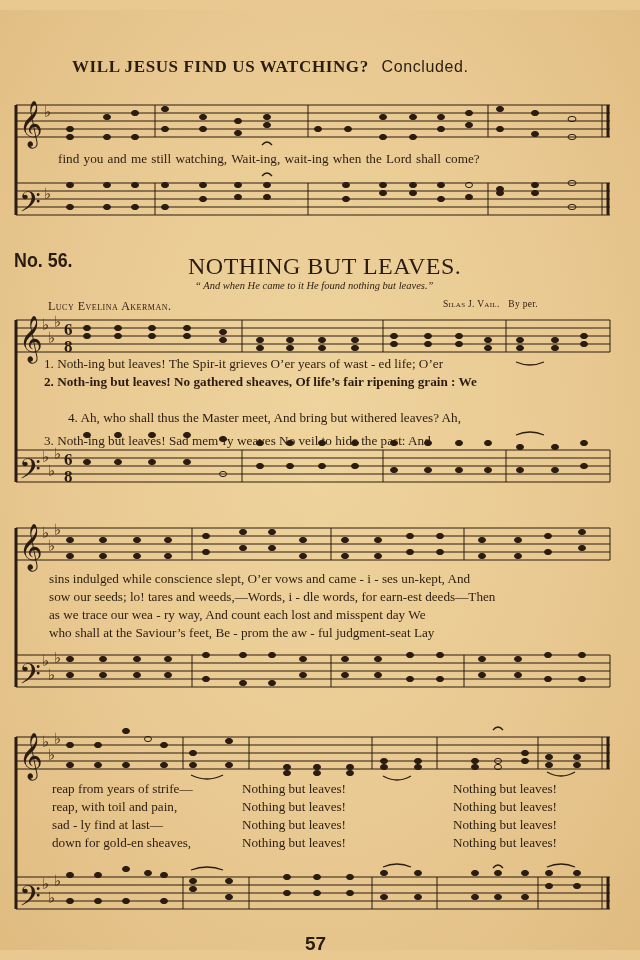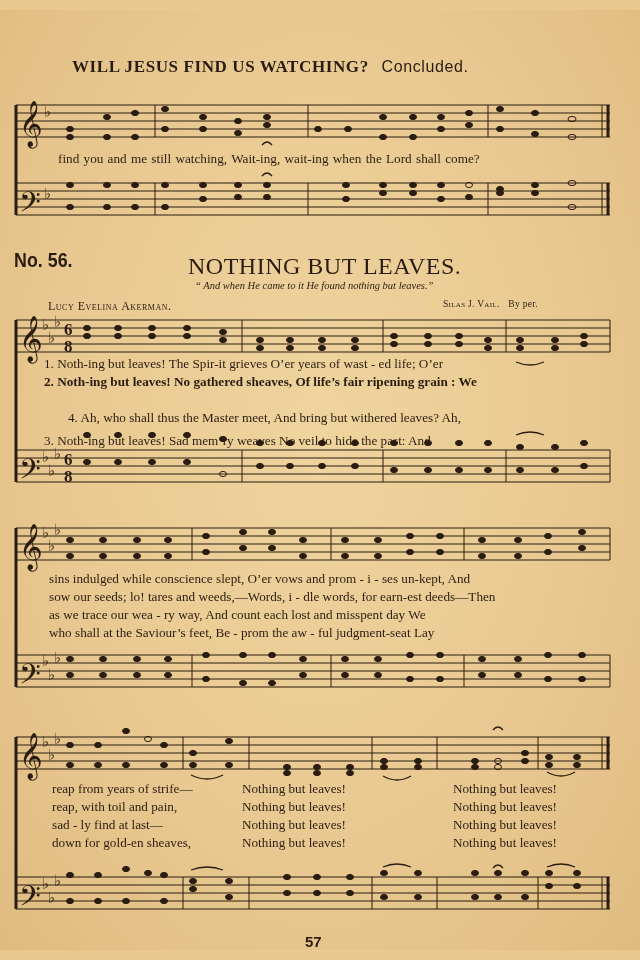--- a/index.html
+++ b/index.html
@@ -8,21 +8,21 @@
   .page{position:absolute;left:0;top:10px;width:640px;height:940px;
         background:radial-gradient(ellipse at 50% 45%,#efd49e 0%,#e8c890 60%,#dfbb80 100%);}
   .abs{position:absolute;white-space:nowrap;}
   .title-top{left:72px;top:47px;font-size:17px;letter-spacing:0.6px;font-weight:bold;}
   .title-top .concl{font-weight:normal;font-family:"Liberation Sans","DejaVu Sans",sans-serif;margin-left:8px;font-size:16px;}
   .hymn-no{left:14px;top:238px;font-size:21px;font-weight:bold;font-family:"Liberation Sans","DejaVu Sans",sans-serif;transform:scaleX(0.85);transform-origin:left;}
   .hymn-title{left:188px;top:243px;font-size:24px;letter-spacing:0.5px;}
   .epigraph{left:155px;top:270px;font-size:10.5px;font-style:italic;margin-left:40px;}
   .author{left:48px;top:289px;font-size:12px;font-variant:small-caps;letter-spacing:0.5px;}
   .composer{left:443px;top:289px;font-size:9.5px;font-variant:small-caps;letter-spacing:0.3px;}
-  .pageno{left:305px;top:923px;font-size:15px;font-weight:bold;font-family:"Liberation Sans","DejaVu Sans",sans-serif;}
+  .pageno{left:305px;top:923px;font-size:19px;font-weight:bold;font-family:"Liberation Sans","DejaVu Sans",sans-serif;}
   svg.music{position:absolute;left:0;top:0;}
   .lyric-line{position:absolute;white-space:nowrap;font-size:13.2px;text-align:center;}
 </style>
 </head>
 <body>
 
 <div class="page">
 
   <div class="abs title-top">
     <span>WILL JESUS FIND US WATCHING?</span>
@@ -480,21 +480,21 @@
   </div>
 
   <div>
     <div class="lyric-line" style="left:44px;top:346px;">1. Noth-ing   but leaves! The Spir-it grieves O’er years of wast - ed   life;     O’er</div>
     <div class="lyric-line" style="left:44px;top:364px;font-weight:bold;">2. Noth-ing   but leaves! No gathered sheaves, Of life’s fair ripening   grain :  We</div>
     <div class="lyric-line" style="left:44px;top:382px;margin-top:41px;">3. Noth-ing   but leaves! Sad mem’ry weaves No veil   to hide  the    past:   And</div>
     <div class="lyric-line" style="left:44px;top:400px;margin-left:24px;">4. Ah,  who shall thus   the   Master  meet, And bring but withered  leaves?  Ah,</div>
   </div>
 
   <div>
-    <div class="lyric-line" style="left:49px;top:561px;">sins    indulged while conscience slept, O’er vows and prom - i  -  ses    un-kept, And</div>
+    <div class="lyric-line" style="left:49px;top:561px;">sins    indulged while conscience slept, O’er vows and came - i  -  ses    un-kept, And</div>
     <div class="lyric-line" style="left:49px;top:579px;">sow   our seeds; lo!  tares and weeds,—Words, i  -  dle words, for earn-est deeds—Then</div>
     <div class="lyric-line" style="left:49px;top:597px;">as     we trace  our    wea - ry   way,  And count each lost and    misspent day   We</div>
     <div class="lyric-line" style="left:49px;top:615px;">who  shall at     the    Saviour’s feet,  Be - prom    the  aw  - ful   judgment-seat  Lay</div>
   </div>
 
   <div>
     <div class="lyric-line" style="left:52px;top:771px;">reap from years of   strife—</div>
     <div class="lyric-line" style="left:242px;top:771px;">Nothing   but   leaves!</div>
     <div class="lyric-line" style="left:453px;top:771px;">Nothing but leaves!</div>
 

